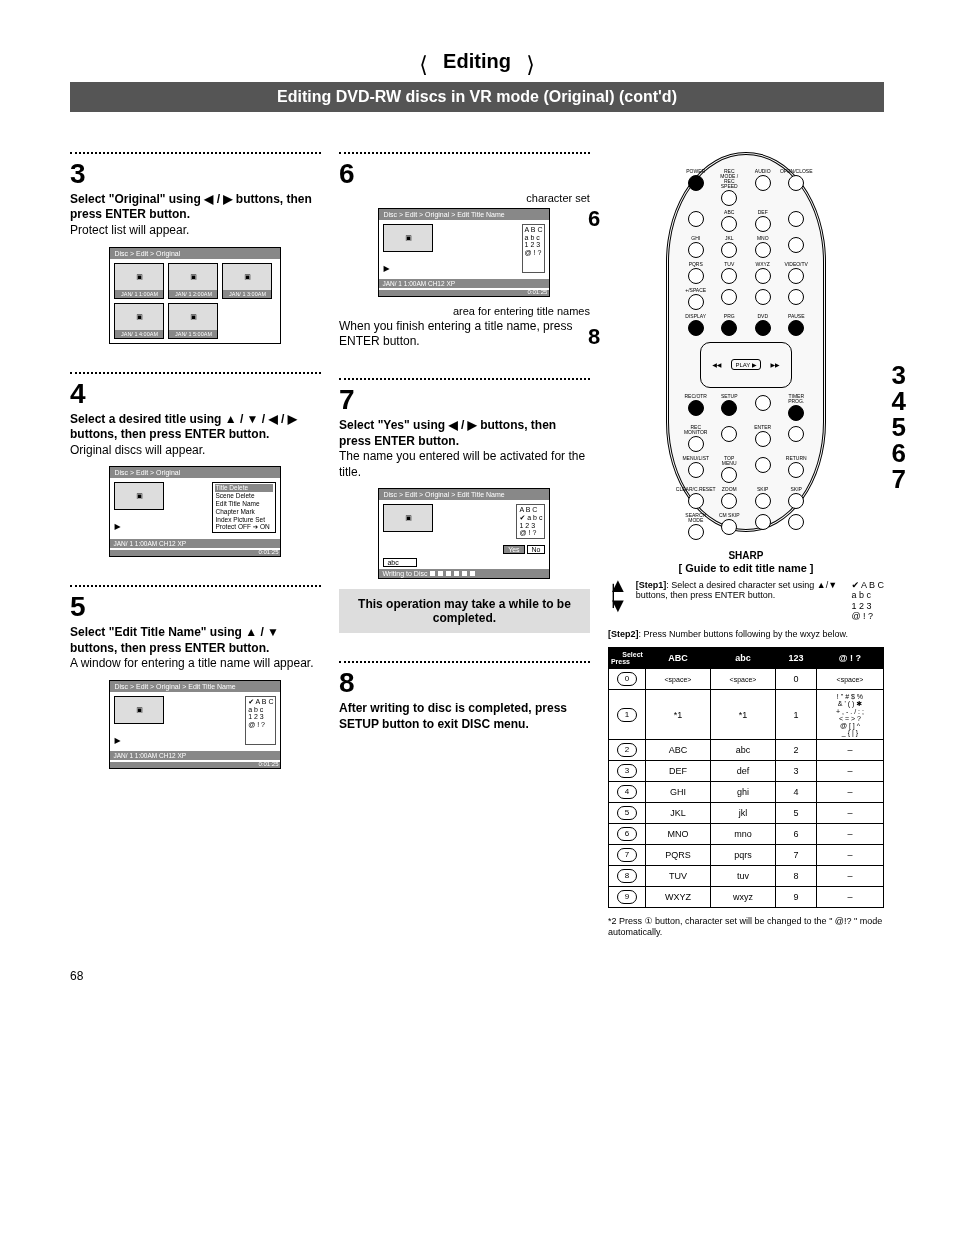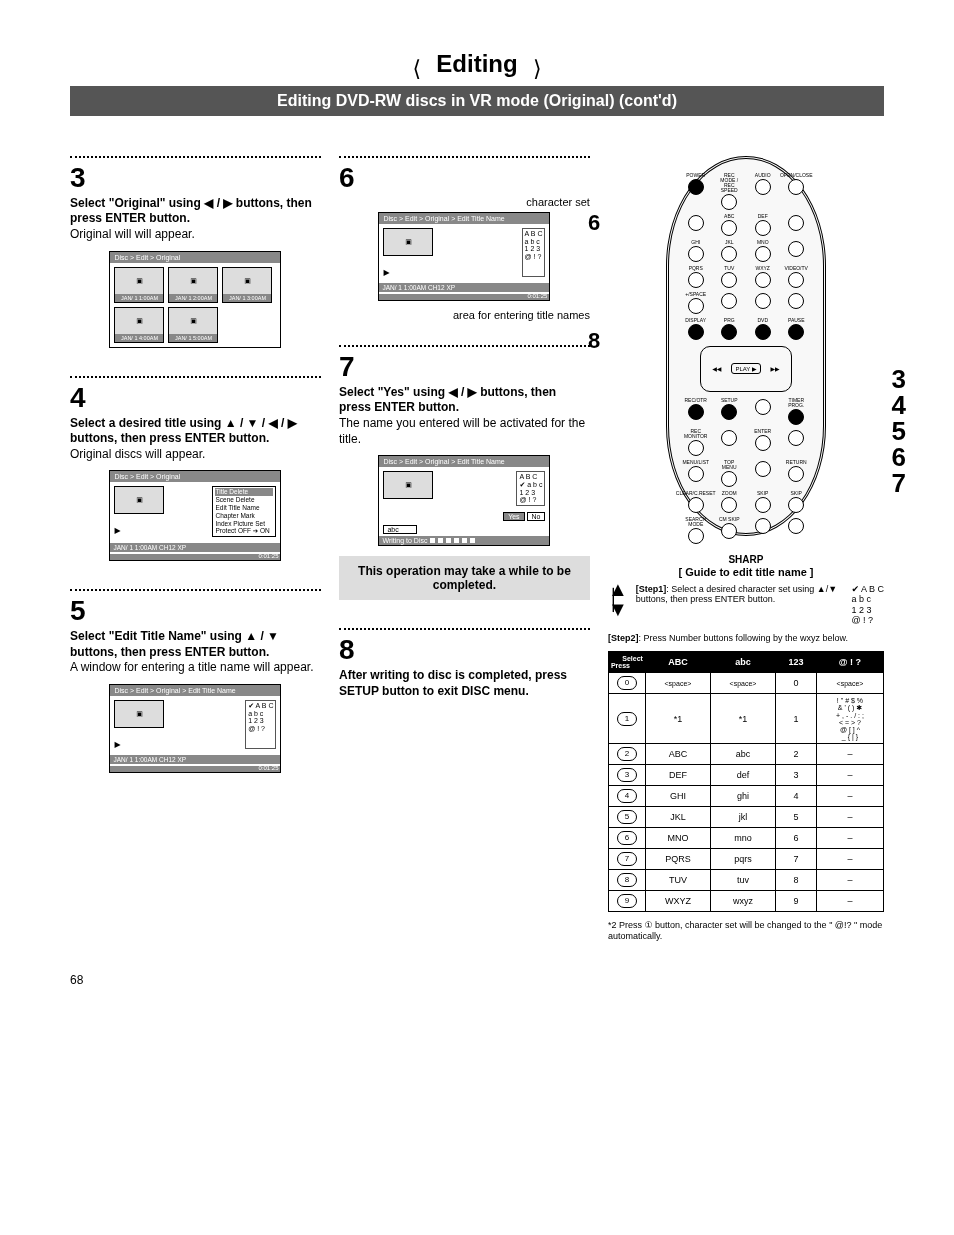--- a/index.html
+++ b/index.html
@@ -11,21 +11,21 @@
     background: #fff;
     width: 954px;
     box-sizing: border-box;
   }
   .banner {
     position: relative;
     text-align: center;
     margin-bottom: 4px;
   }
   .banner-title {
-    font-size: 24px;
+    font-size: 20px;
     font-weight: bold;
     display: inline-block;
     padding: 0 12px;
   }
   .banner-chev {
     display:inline-block;
     font-size:22px;
     vertical-align:middle;
   }
   .subbar {
@@ -210,21 +210,21 @@
 
 <div class="cols">
 
 <div class="col">
 
   <div class="step-block">
     <hr class="step-hr">
     <div class="stepnum">3</div>
     <div class="step-body">
       <b>Select "Original" using ◀ / ▶ buttons, then press ENTER button.</b><br>
-      <span>Original will will appear.</span>
+      <span>Protect list will appear.</span>
     </div>
     <div class="shot">
       <div class="bc">Disc &gt; Edit &gt; Original</div>
       <div class="body">
         <div class="thumb-grid" id="s3thumbs">
               <div class="thumb">
                 <div class="img">▣</div>
                 <div class="cap">JAN/ 1   1:00AM</div>
               </div>
               <div class="thumb">
@@ -335,20 +335,21 @@
               <div>1 2 3</div>
               <div>@ ! ?</div>
             </div>
       </div>
       <div class="statusbar">JAN/ 1   1:00AM   CH12   XP</div>
       <div class="timebar">
             <span class="t">0:01:25</span>
           </div>
     </div>
     <div class="label" style="margin-top:4px;">area for entering title names</div>
+    <div class="step-body" style="margin-top:6px;">When you finish entering a title name, press ENTER button.</div>
   </div>
 
   <div class="step-block">
     <hr class="step-hr">
     <div class="stepnum">7</div>
     <div class="step-body">
       <b>Select "Yes" using ◀ / ▶ buttons, then press ENTER button.</b><br>
       <span>The name you entered will be activated for the title.</span>
     </div>
     <div class="shot">

